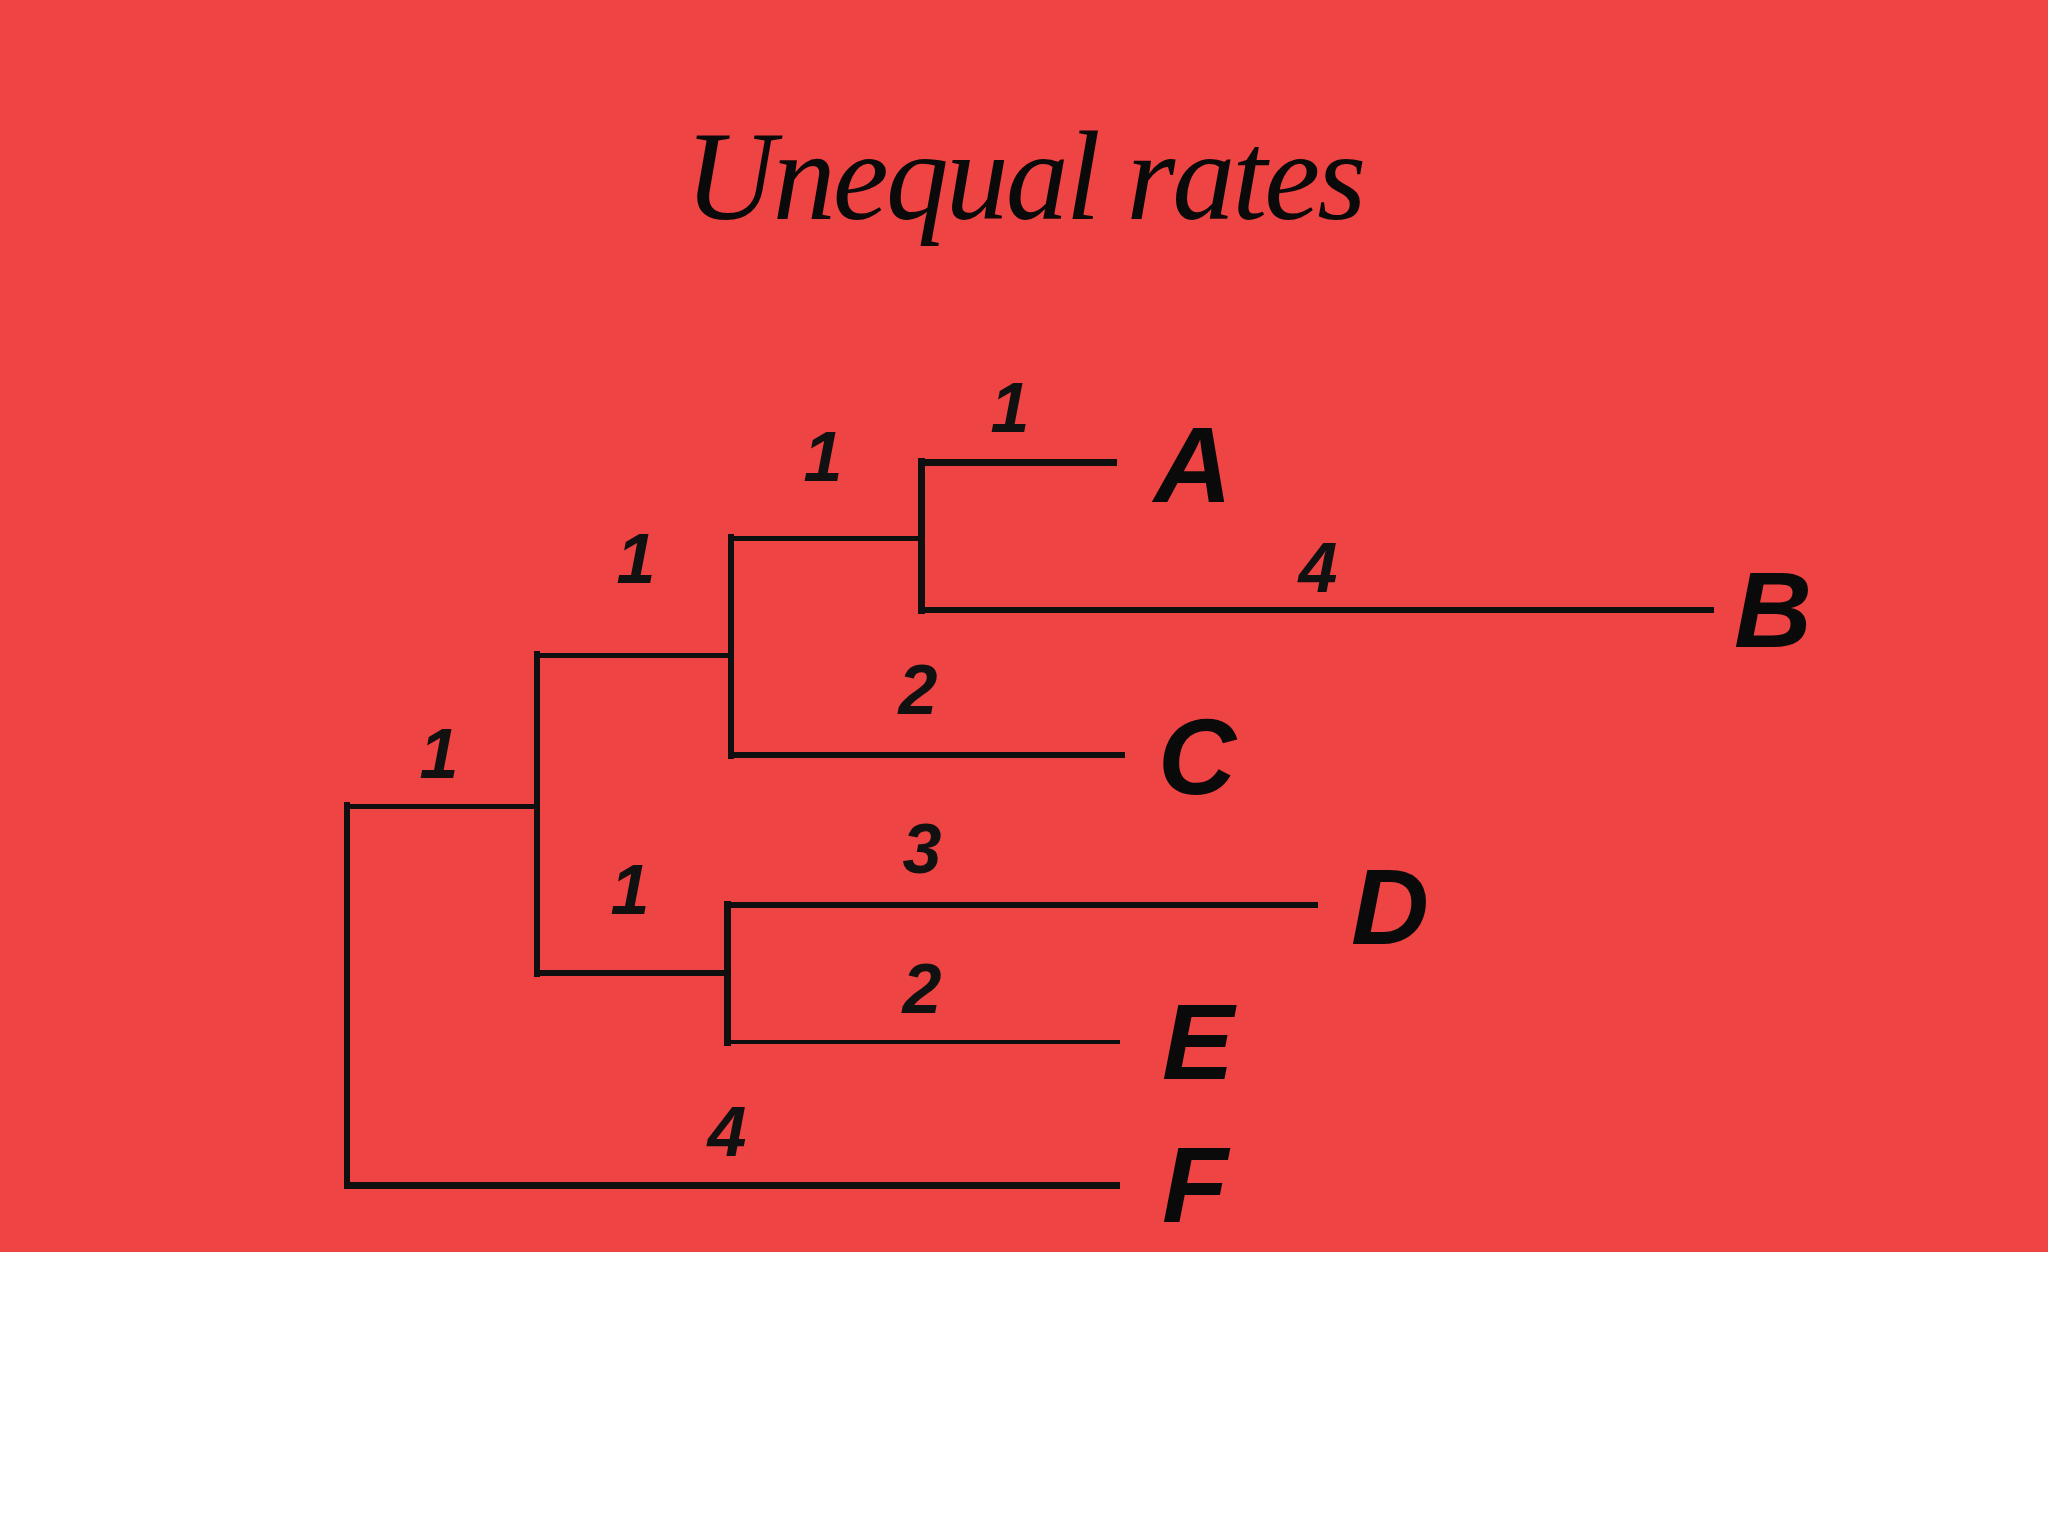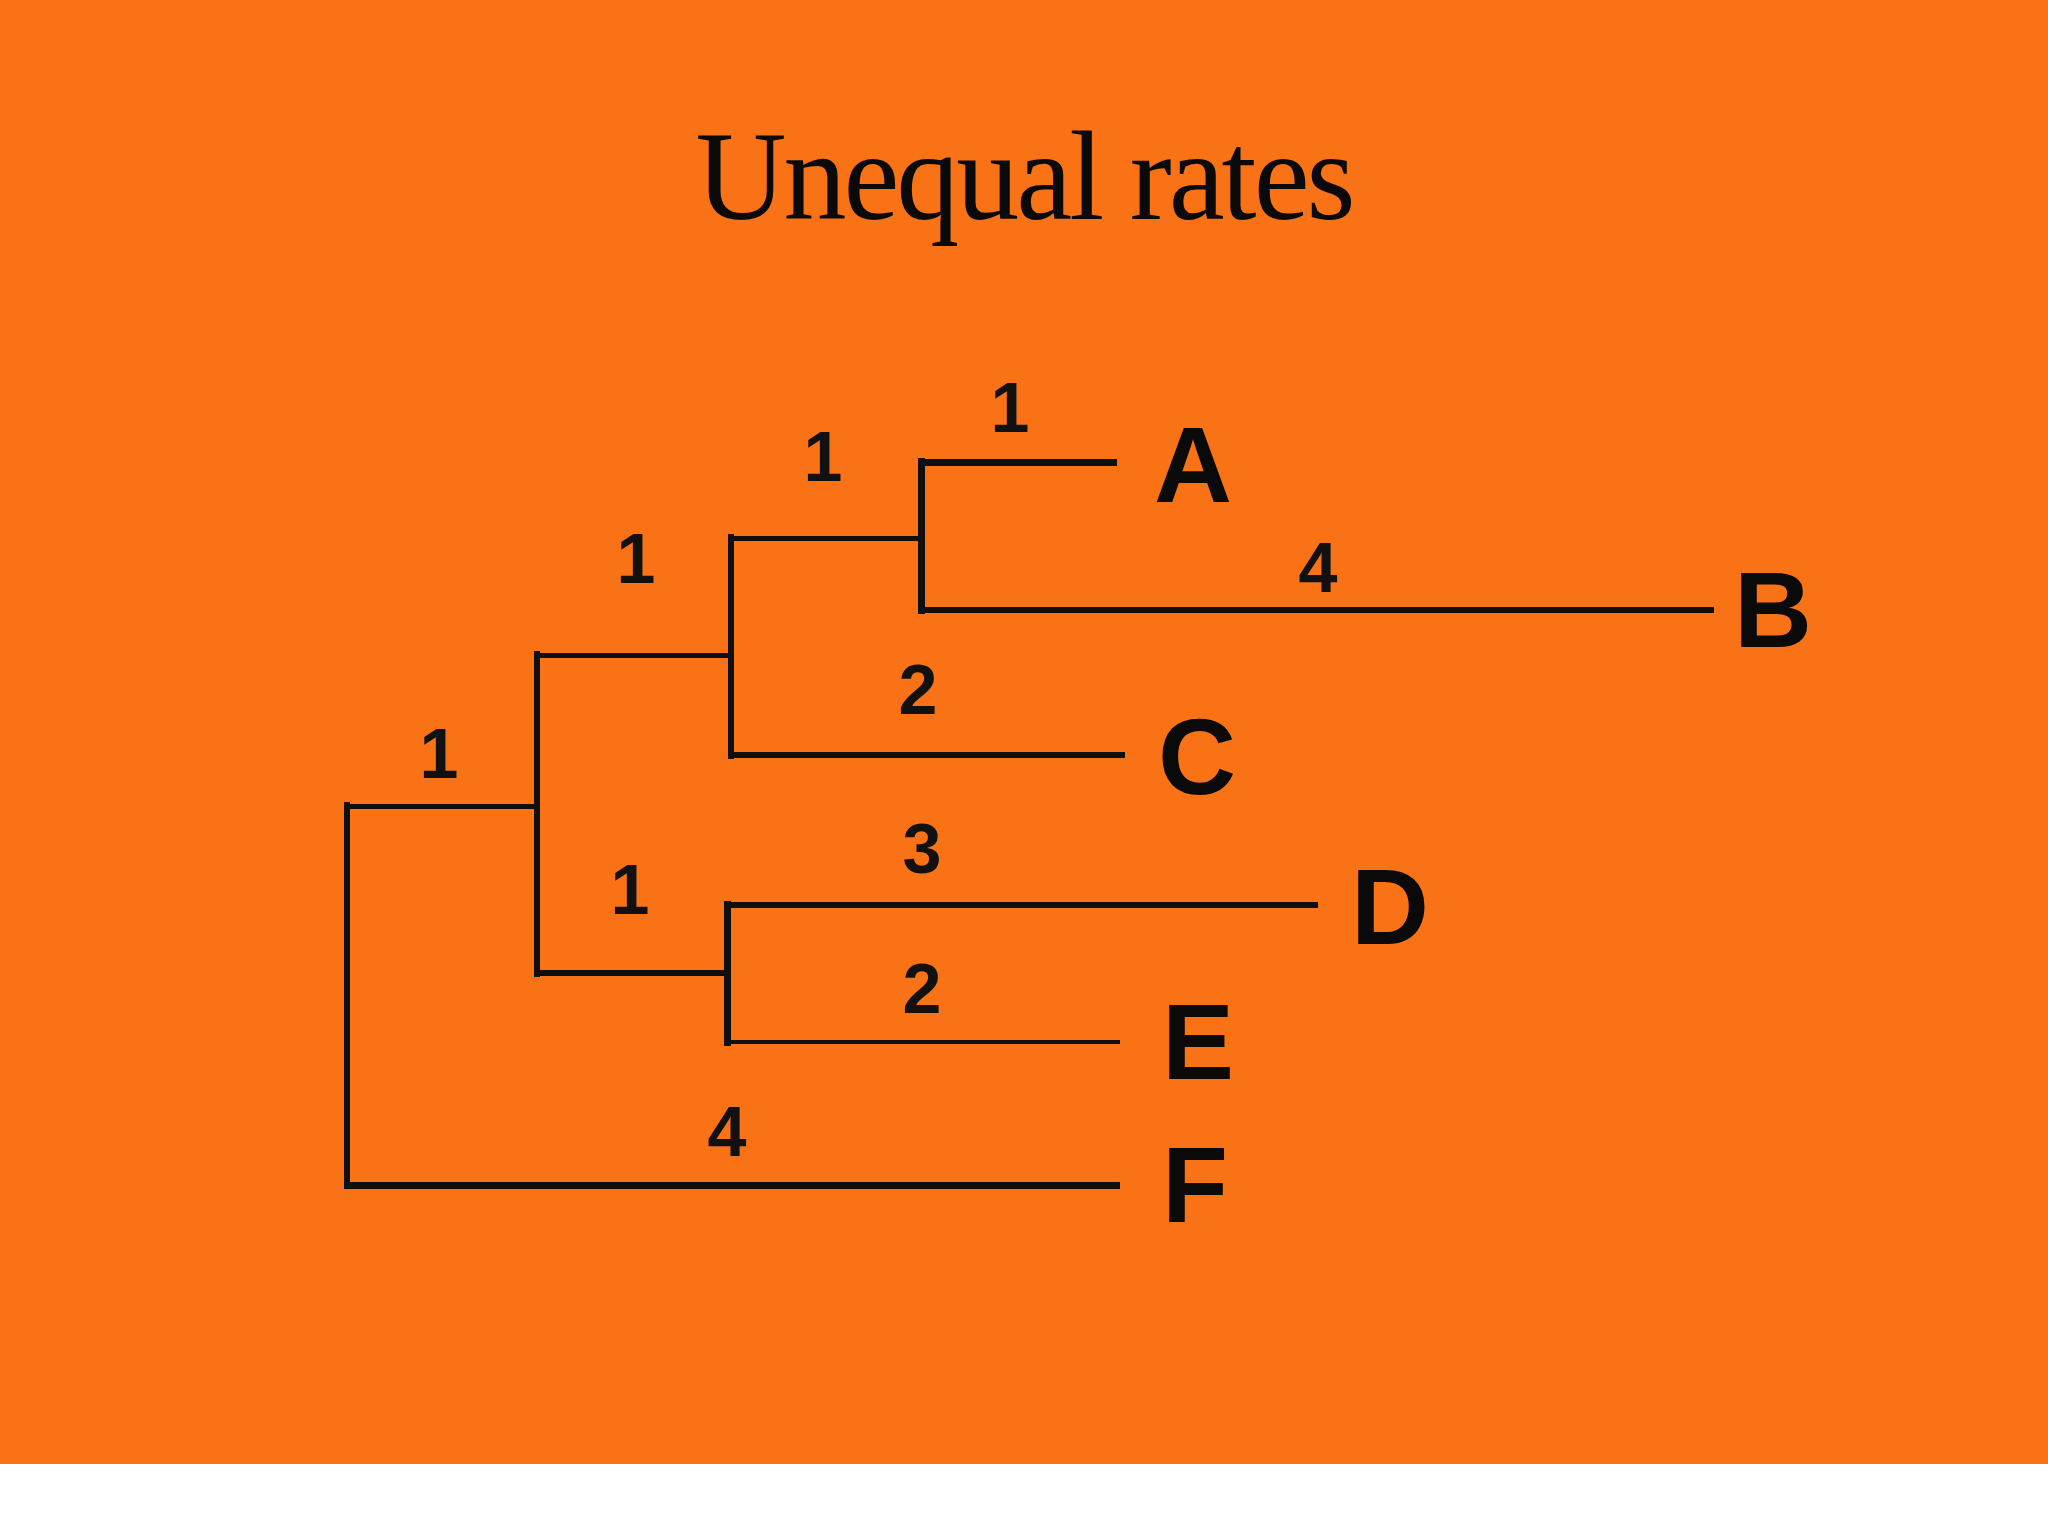--- a/index.html
+++ b/index.html
@@ -3,24 +3,25 @@
 <meta charset="utf-8">
 <style>
   html, body {
     margin: 0;
     padding: 0;
     background: #ffffff;
   }
   .slide {
     position: relative;
     width: 2048px;
-    height: 1464px;
-    background: #f97316;
+    height: 1252px;
+    background: #ef4444;
     overflow: hidden;
     font-family: "Liberation Sans", sans-serif;
+    font-style: italic;
   }
   .title {
     position: absolute;
     top: 108px;
     left: 0;
     width: 100%;
     margin: 0;
     text-align: center;
     font-family: "Liberation Serif", serif;
     font-weight: 400;

